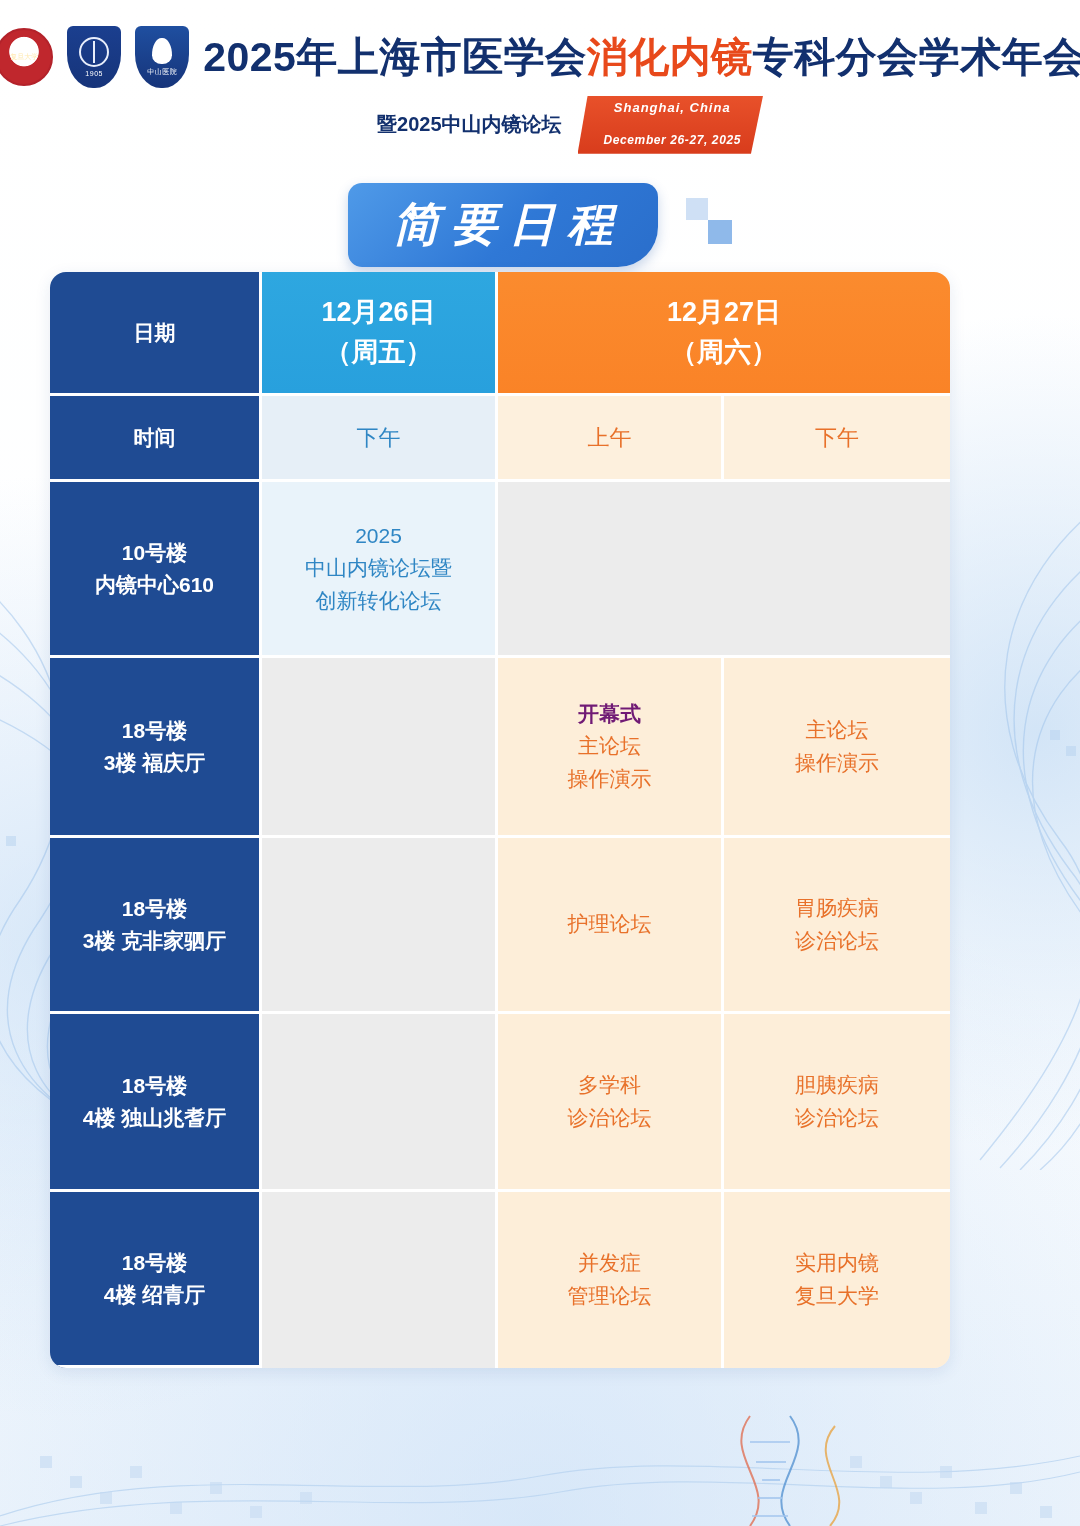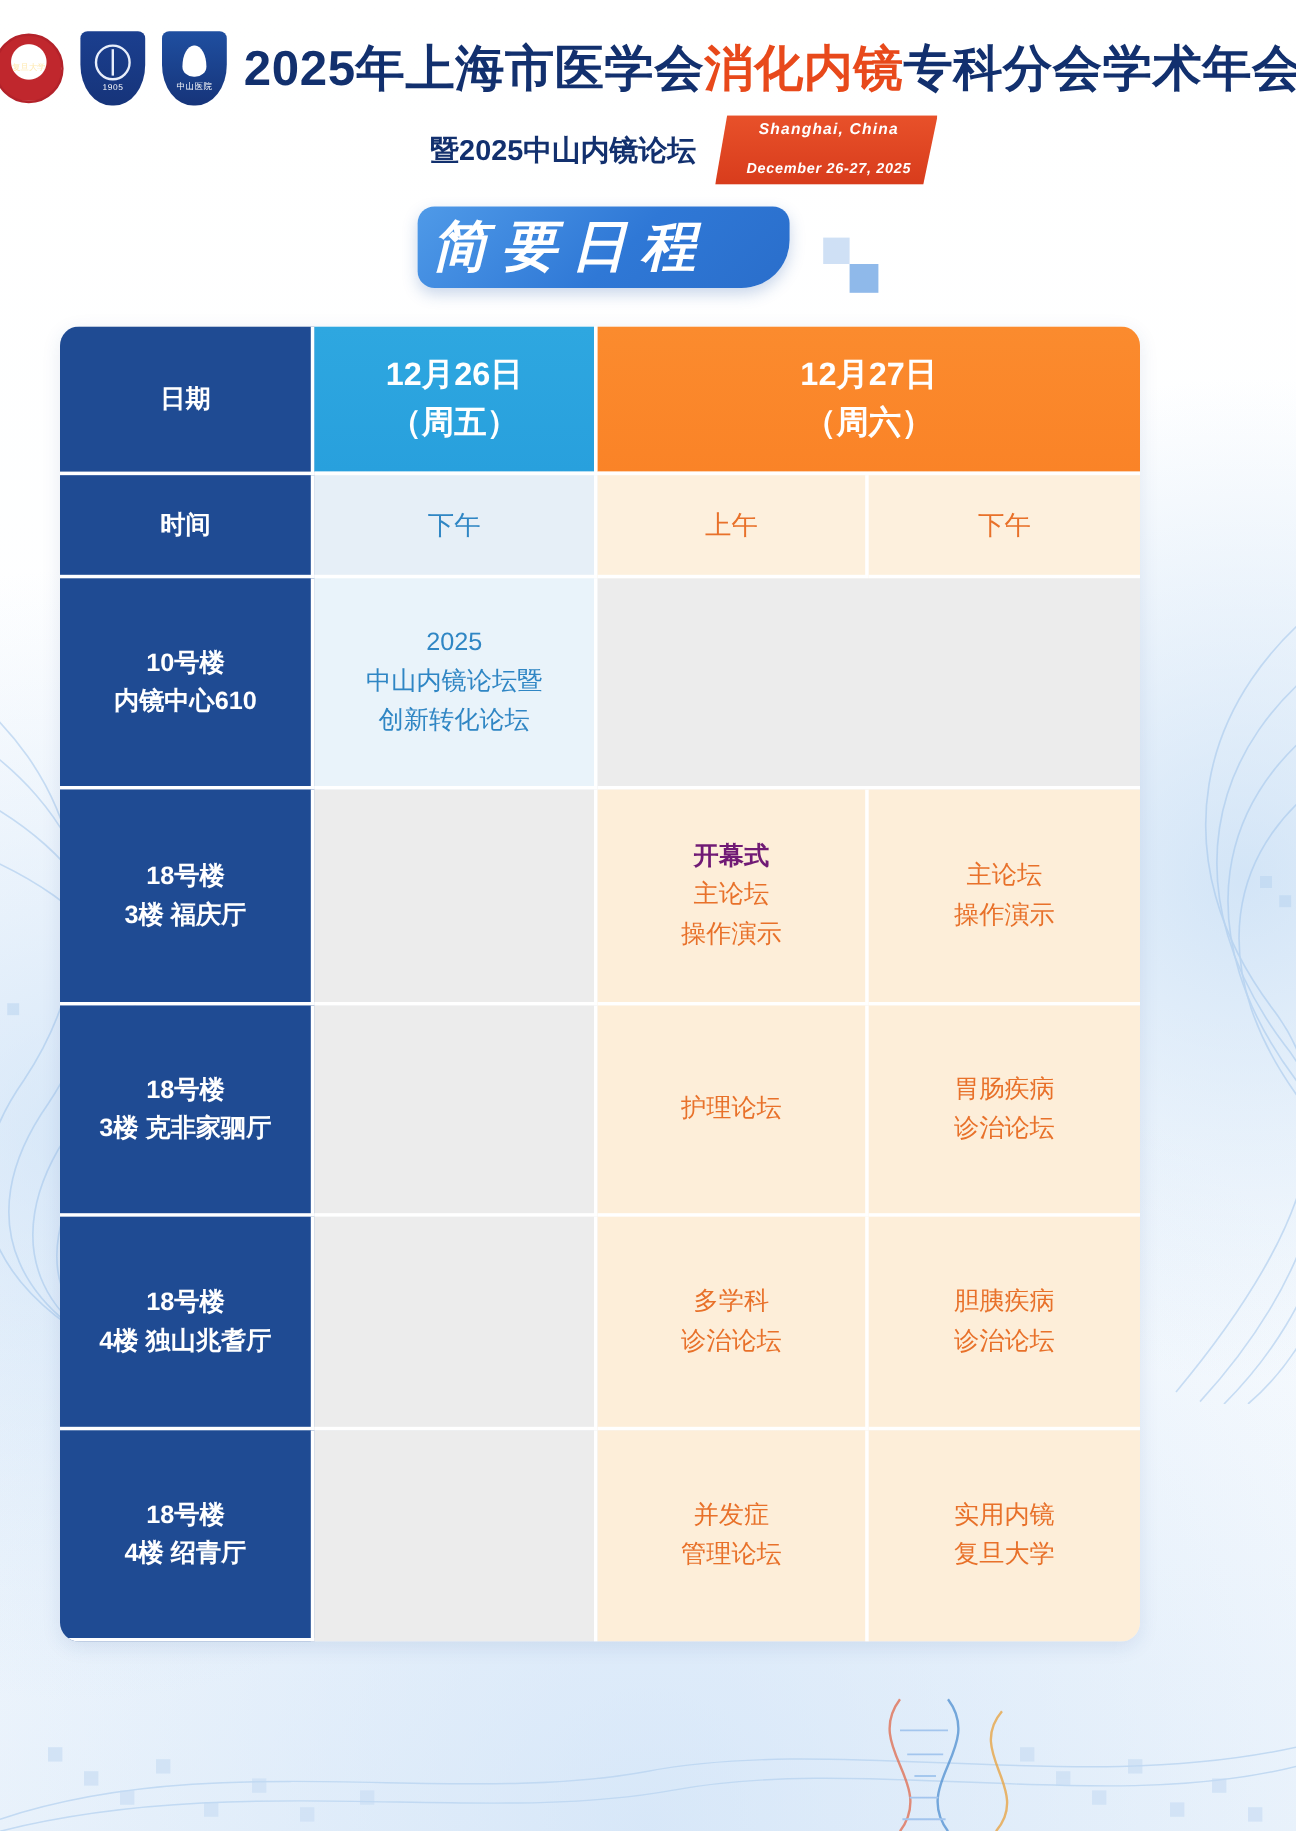--- a/index.html
+++ b/index.html
@@ -134,21 +134,21 @@
 
   .subtitle-row {
     display: flex;
     align-items: center;
     justify-content: center;
     gap: 16px;
     margin-top: 8px;
     padding-left: 60px;
   }
   .subtitle-text {
-    font-size: 24px;
+    font-size: 20px;
     font-weight: bold;
     color: #12306e;
     white-space: nowrap;
   }
   .ribbon {
     position: relative;
     background: linear-gradient(180deg, #e8512a 0%, #d83c1c 100%);
     color: #fff;
     padding: 5px 22px 6px 26px;
     clip-path: polygon(10px 0, 100% 0, calc(100% - 12px) 100%, 0 100%);
@@ -172,28 +172,29 @@
 
   
   .badge-wrap {
     position: relative;
     margin-top: 44px;
     height: 100px;
   }
   .badge {
     position: absolute;
     left: 348px;
-    top: 0;
+    top: 11px;
     width: 310px;
-    height: 68px;
+    height: 84px;
     border-radius: 14px 14px 40px 14px;
     background: linear-gradient(135deg, #4f9ae8 0%, #2f78d6 55%, #2a6ecb 100%);
     box-shadow: 0 5px 12px rgba(40,90,170,.25);
     display: flex;
     align-items: center;
+    justify-content: center;
   }
   .badge-text {
     color: #ffffff;
     font-family: "Liberation Serif", serif;
     font-size: 46px;
     font-weight: bold;
     letter-spacing: 12px;
     text-indent: 12px;
     font-style: italic;
   }

